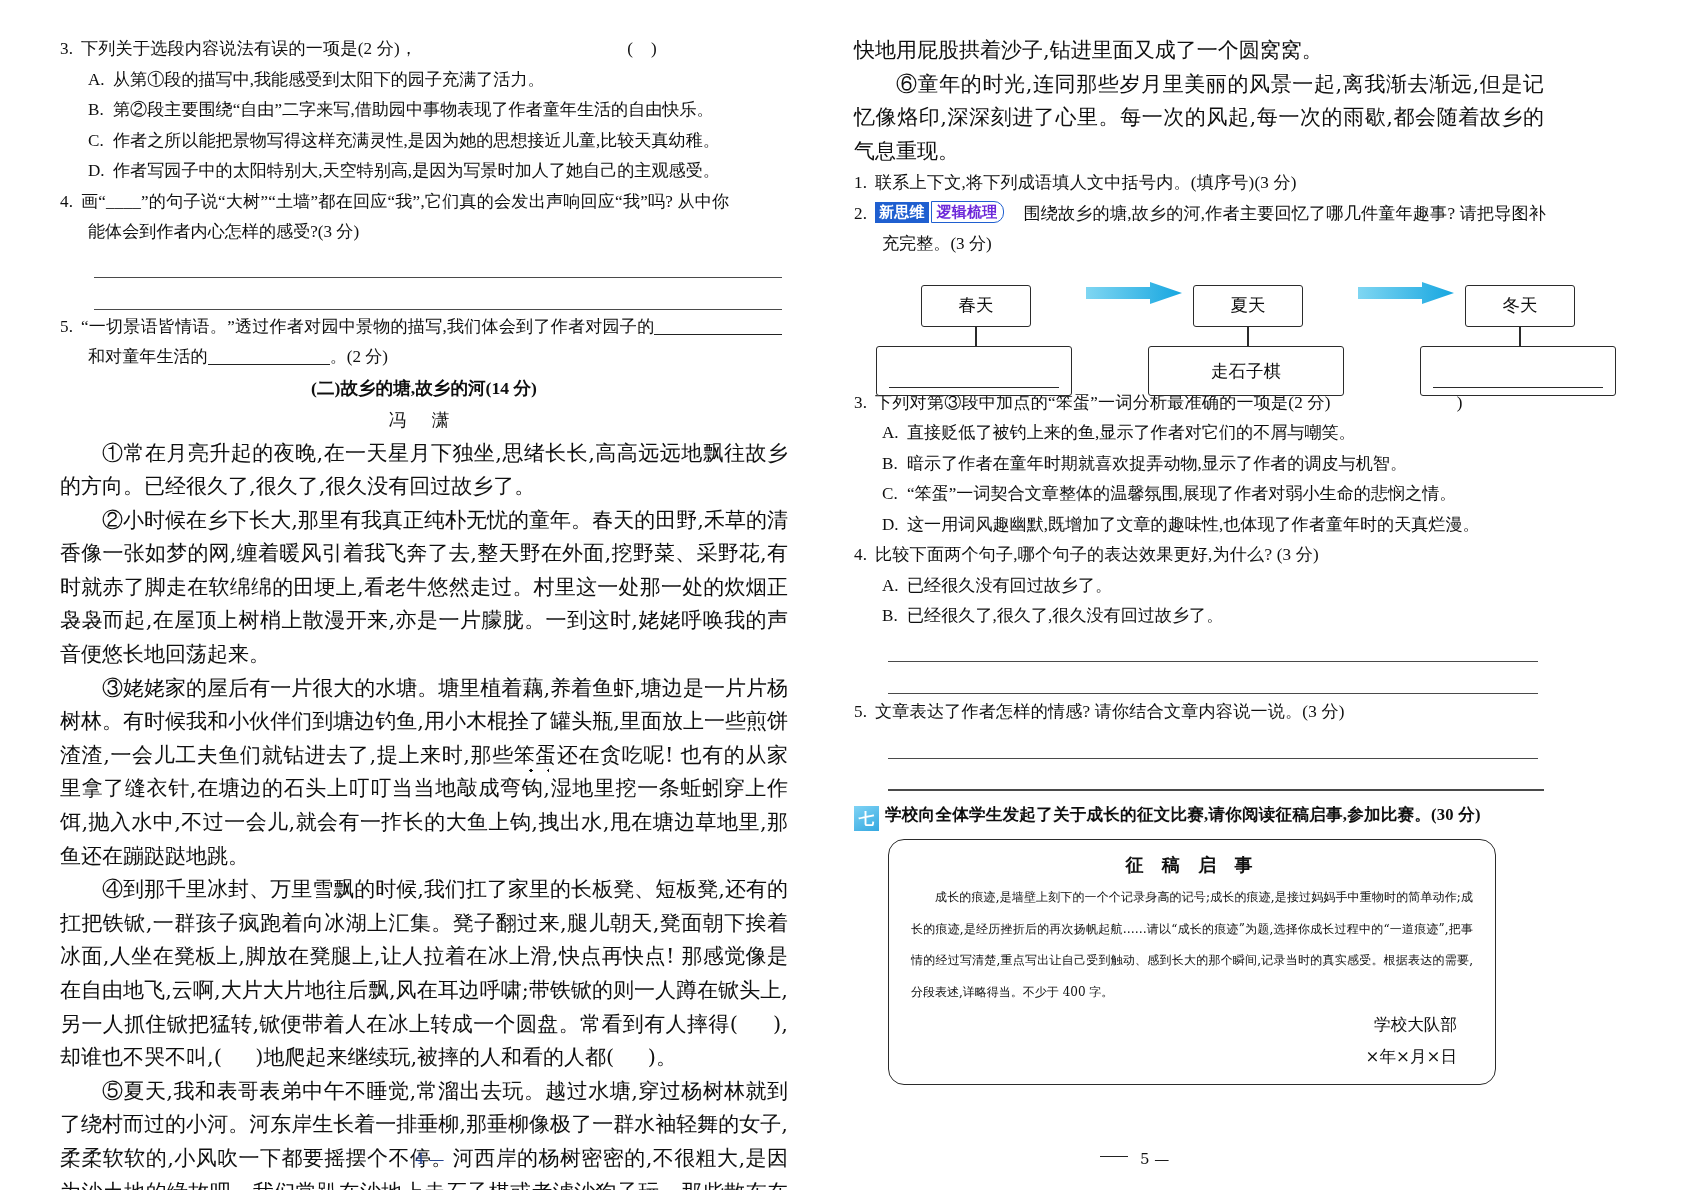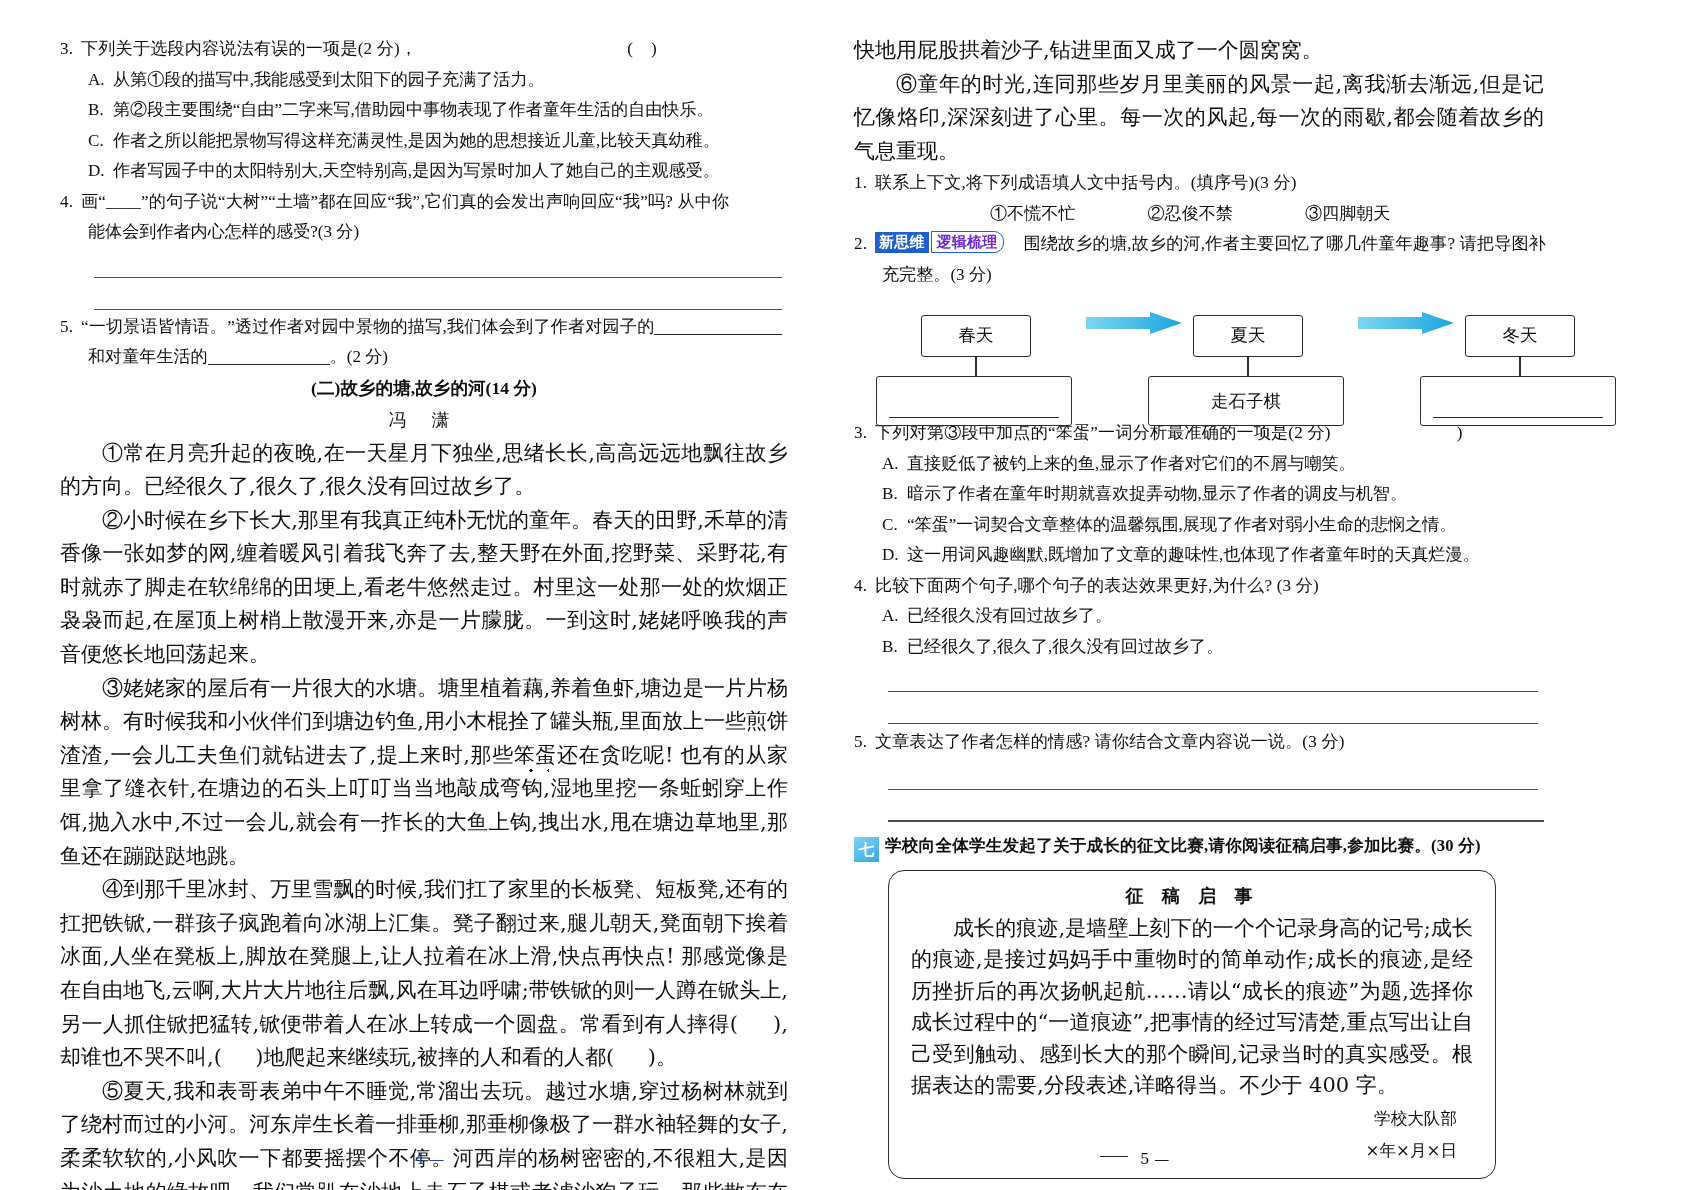--- a/index.html
+++ b/index.html
@@ -213,21 +213,21 @@
     background: #fff;
   }
   .notice-title {
     text-align: center;
     font-size: 18px;
     font-weight: bold;
     letter-spacing: 6px;
     margin-bottom: 5px;
   }
   .notice-body {
-    font-size: 21px;
+    font-size: 12px;
     line-height: 31.5px;
     text-align: justify;
     text-justify: inter-ideograph;
     text-indent: 2em;
   }
   .notice-sign {
     font-size: 16.6px;
     line-height: 30px;
     text-align: right;
     padding-right: 16px;
@@ -316,23 +316,20 @@
   <div class="col col-right">
 
     <div class="passage">
       <p style="text-indent:0">快地用屁股拱着沙子,钻进里面又成了一个圆窝窝。</p>
       <p>⑥童年的时光,连同那些岁月里美丽的风景一起,离我渐去渐远,但是记忆像烙印,深深刻进了心里。每一次的风起,每一次的雨歇,都会随着故乡的气息重现。</p>
     </div>
 
     <div>
       <div class="q-line">
         <span class="q-num">1.</span><span>联系上下文,将下列成语填人文中括号内。(填序号)(3 分)</span>
-      </div>
-      <div class="q-cont" style="padding-left:136px">
-        <span>①不慌不忙</span><span class="sp" style="width:72px"></span><span>②忍俊不禁</span><span class="sp" style="width:72px"></span><span>③四脚朝天</span>
       </div>
     </div>
 
     <div>
       <div class="q-line">
         <span class="q-num">2.</span><span class="badge-new">新思维</span><span class="badge-logic">逻辑梳理</span><span style="margin-left:19px">围绕故乡的塘,故乡的河,作者主要回忆了哪几件童年趣事? 请把导图补</span>
       </div>
       <div class="q-cont">充完整。(3 分)</div>
 
       <div class="diagram">

